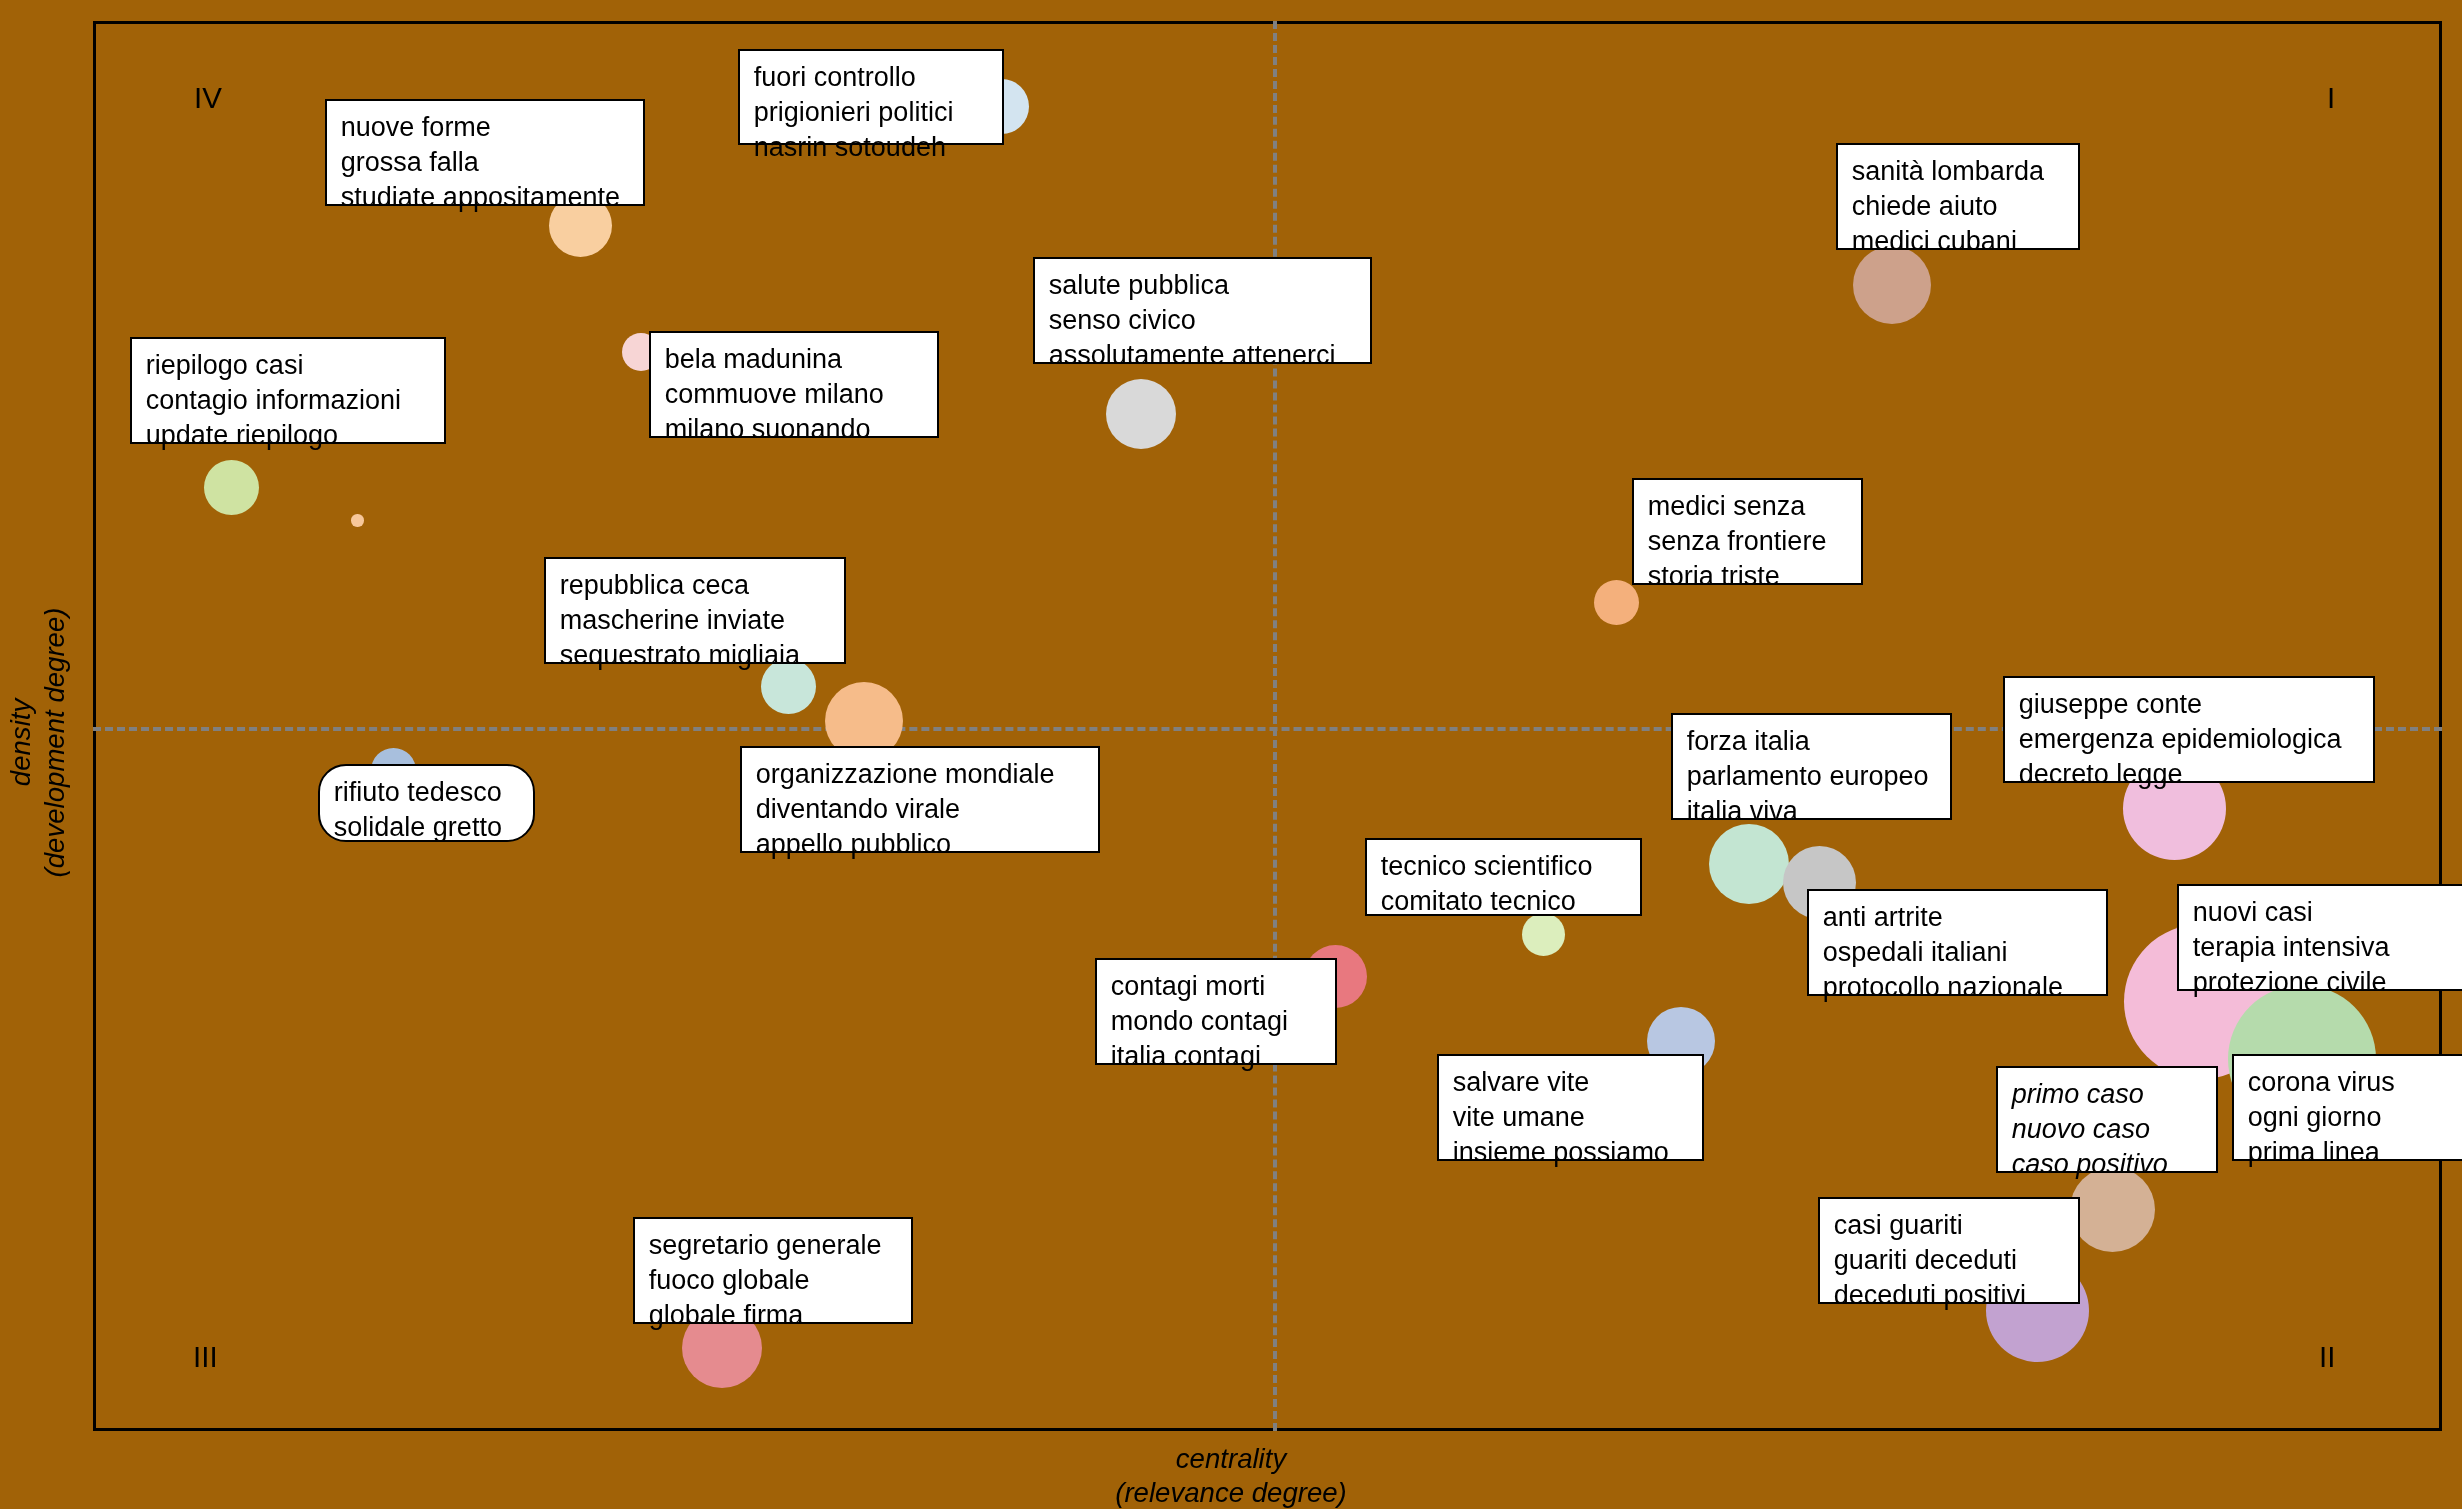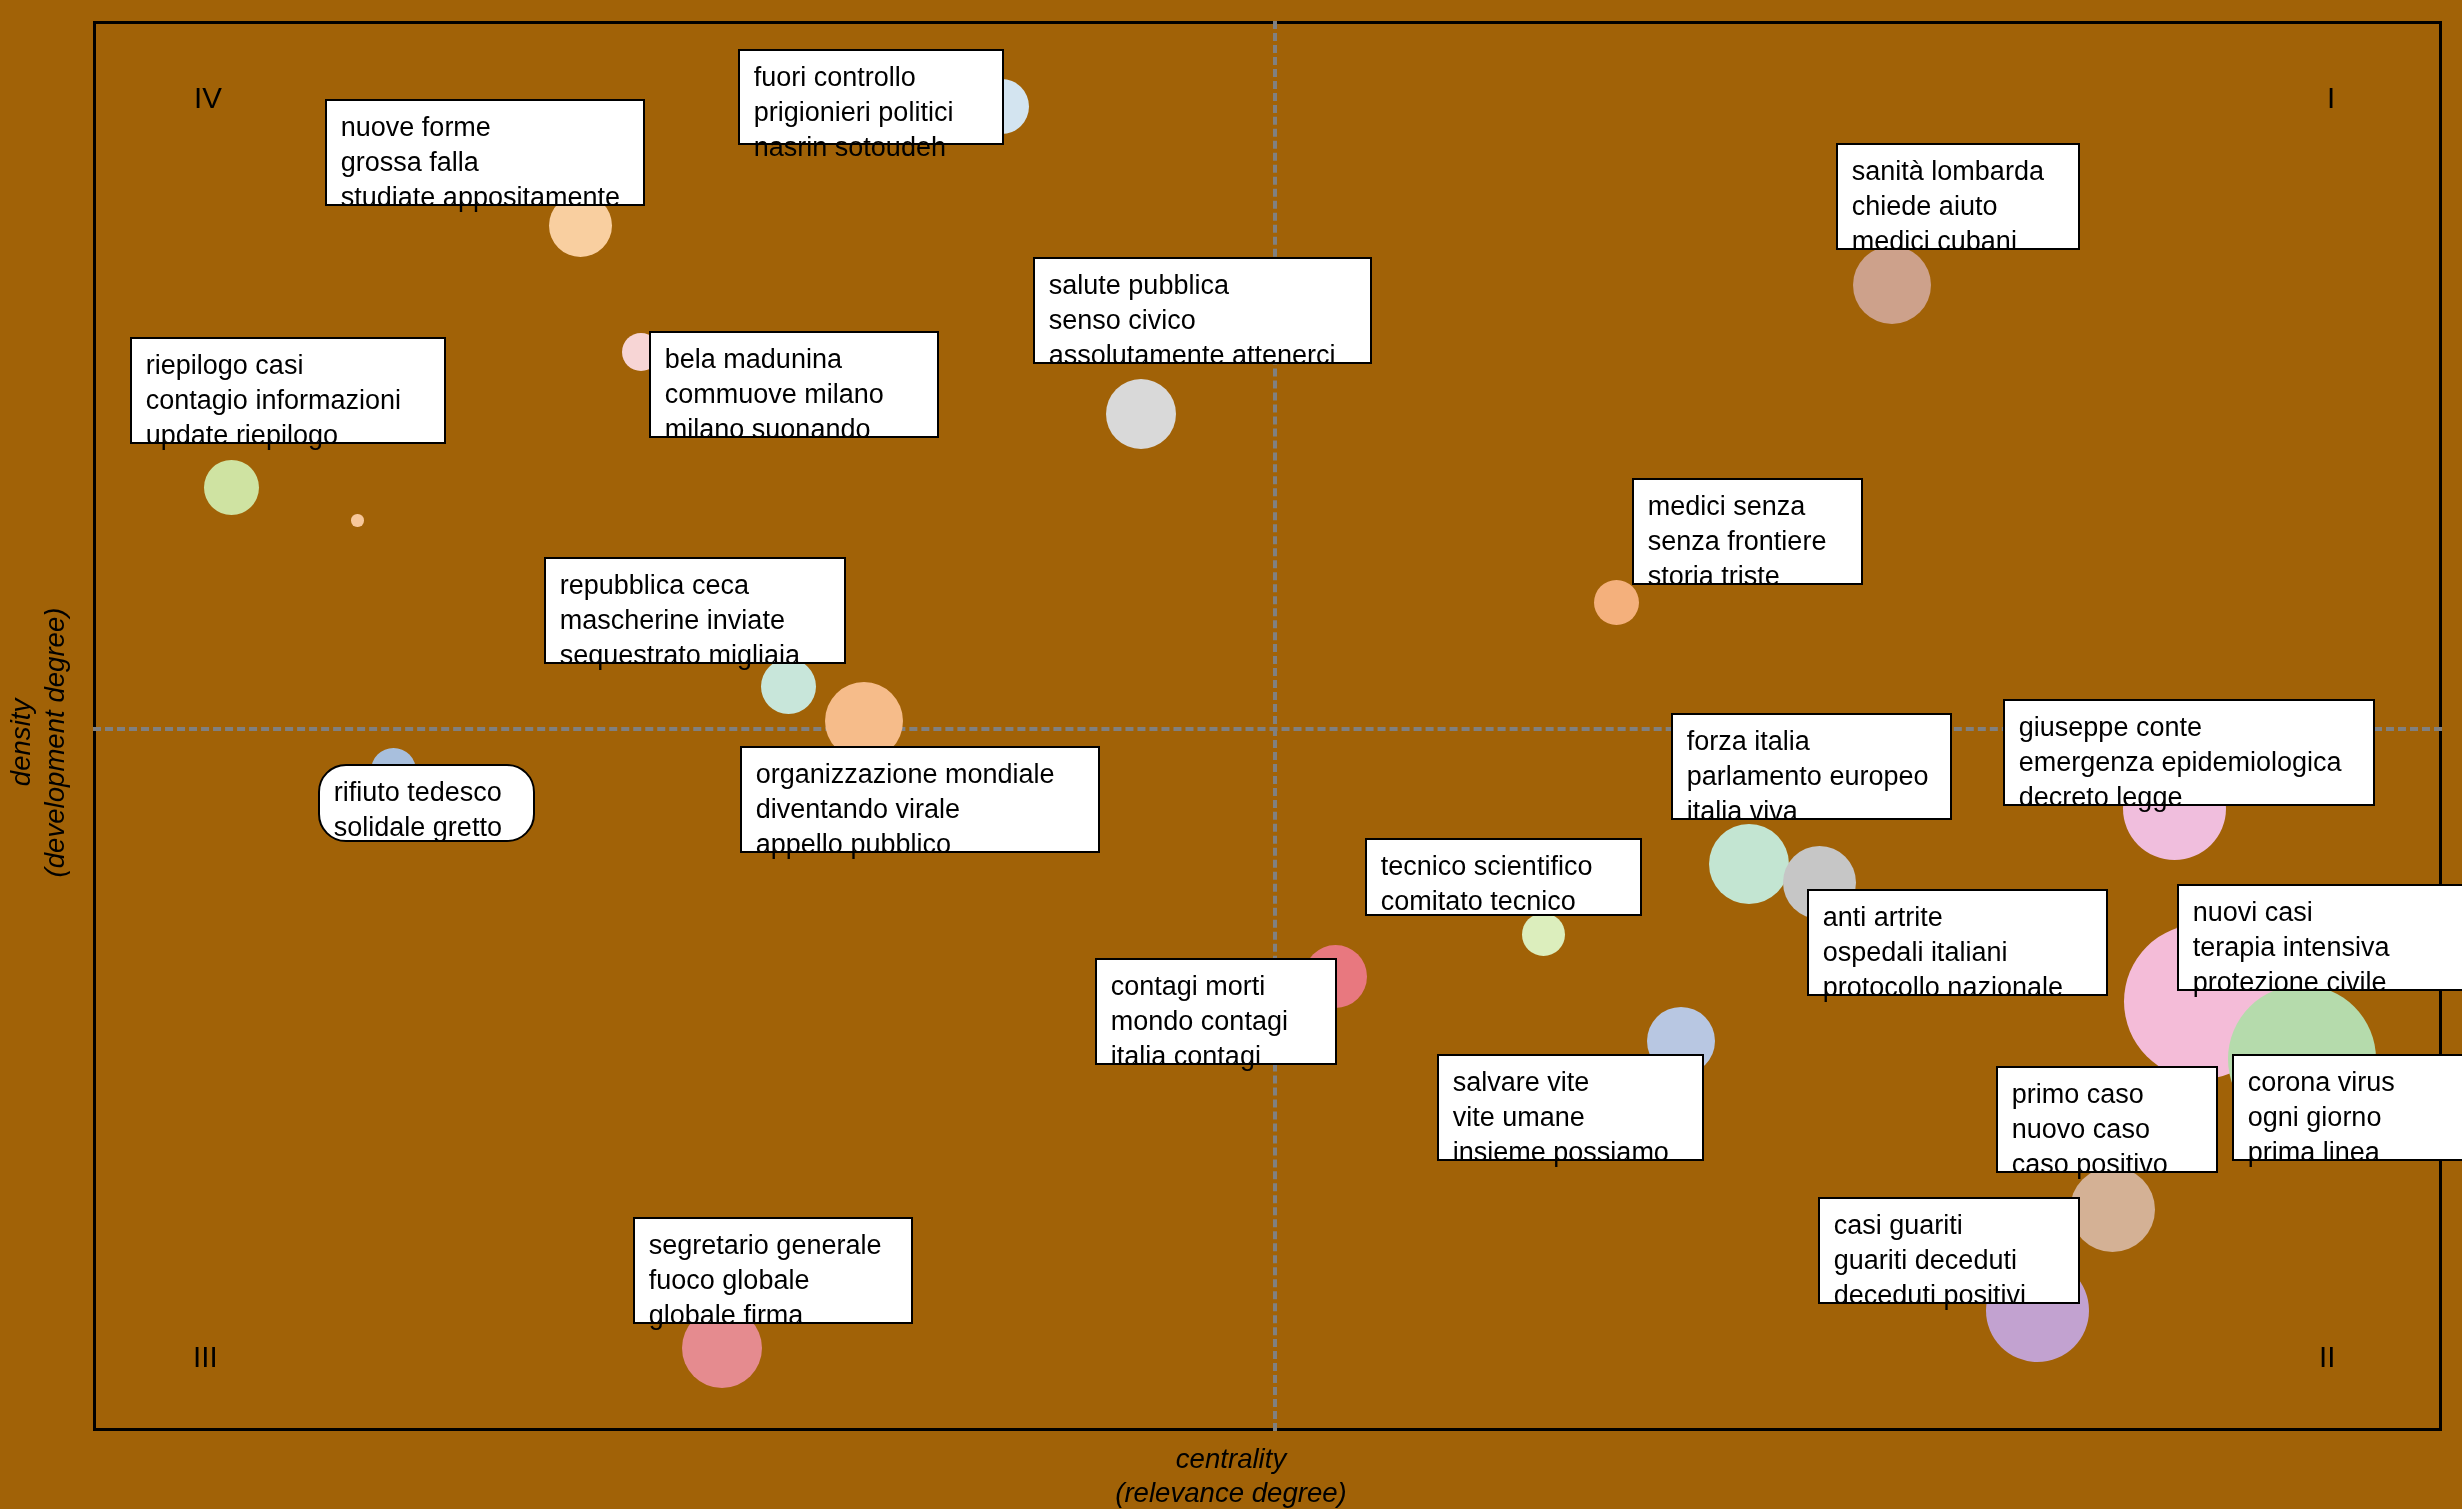--- a/index.html
+++ b/index.html
@@ -181,21 +181,21 @@
       <div class="cluster-box" style="left: 1632px; top: 478px; width: 231px; height: 107px;">
         <span class="term">medici senza</span>
         <span class="term">senza frontiere</span>
         <span class="term">storia triste</span>
       </div>
       <div class="cluster-box" style="left: 544px; top: 557px; width: 302px; height: 107px;">
         <span class="term">repubblica ceca</span>
         <span class="term">mascherine inviate</span>
         <span class="term">sequestrato migliaia</span>
       </div>
-      <div class="cluster-box" style="left: 2003px; top: 676px; width: 372px; height: 107px; margin-top: 23px;">
+      <div class="cluster-box" style="left: 2003px; top: 676px; width: 372px; height: 107px;">
         <span class="term">giuseppe conte</span>
         <span class="term">emergenza epidemiologica</span>
         <span class="term">decreto legge</span>
       </div>
       <div class="cluster-box" style="left: 318px; top: 764px; width: 217px; height: 78px; border-radius: 28px;">
         <span class="term">rifiuto tedesco</span>
         <span class="term">solidale gretto</span>
       </div>
       <div class="cluster-box" style="left: 740px; top: 746px; width: 360px; height: 107px;">
         <span class="term">organizzazione mondiale</span>
@@ -229,21 +229,21 @@
       <div class="cluster-box" style="left: 1437px; top: 1054px; width: 267px; height: 107px;">
         <span class="term">salvare vite</span>
         <span class="term">vite umane</span>
         <span class="term">insieme possiamo</span>
       </div>
       <div class="cluster-box" style="left: 2232px; top: 1054px; width: 233px; height: 107px;">
         <span class="term">corona virus</span>
         <span class="term">ogni giorno</span>
         <span class="term">prima linea</span>
       </div>
-      <div class="cluster-box" style="left: 1996px; top: 1066px; width: 222px; height: 107px;">
+      <div class="cluster-box" style="left: 1996px; top: 1066px; width: 222px; height: 107px; font-style: italic;">
         <span class="term">primo caso</span>
         <span class="term">nuovo caso</span>
         <span class="term">caso positivo</span>
       </div>
       <div class="cluster-box" style="left: 1818px; top: 1197px; width: 262px; height: 107px;">
         <span class="term">casi guariti</span>
         <span class="term">guariti deceduti</span>
         <span class="term">deceduti positivi</span>
       </div>
       <div class="cluster-box" style="left: 633px; top: 1217px; width: 280px; height: 107px;">

